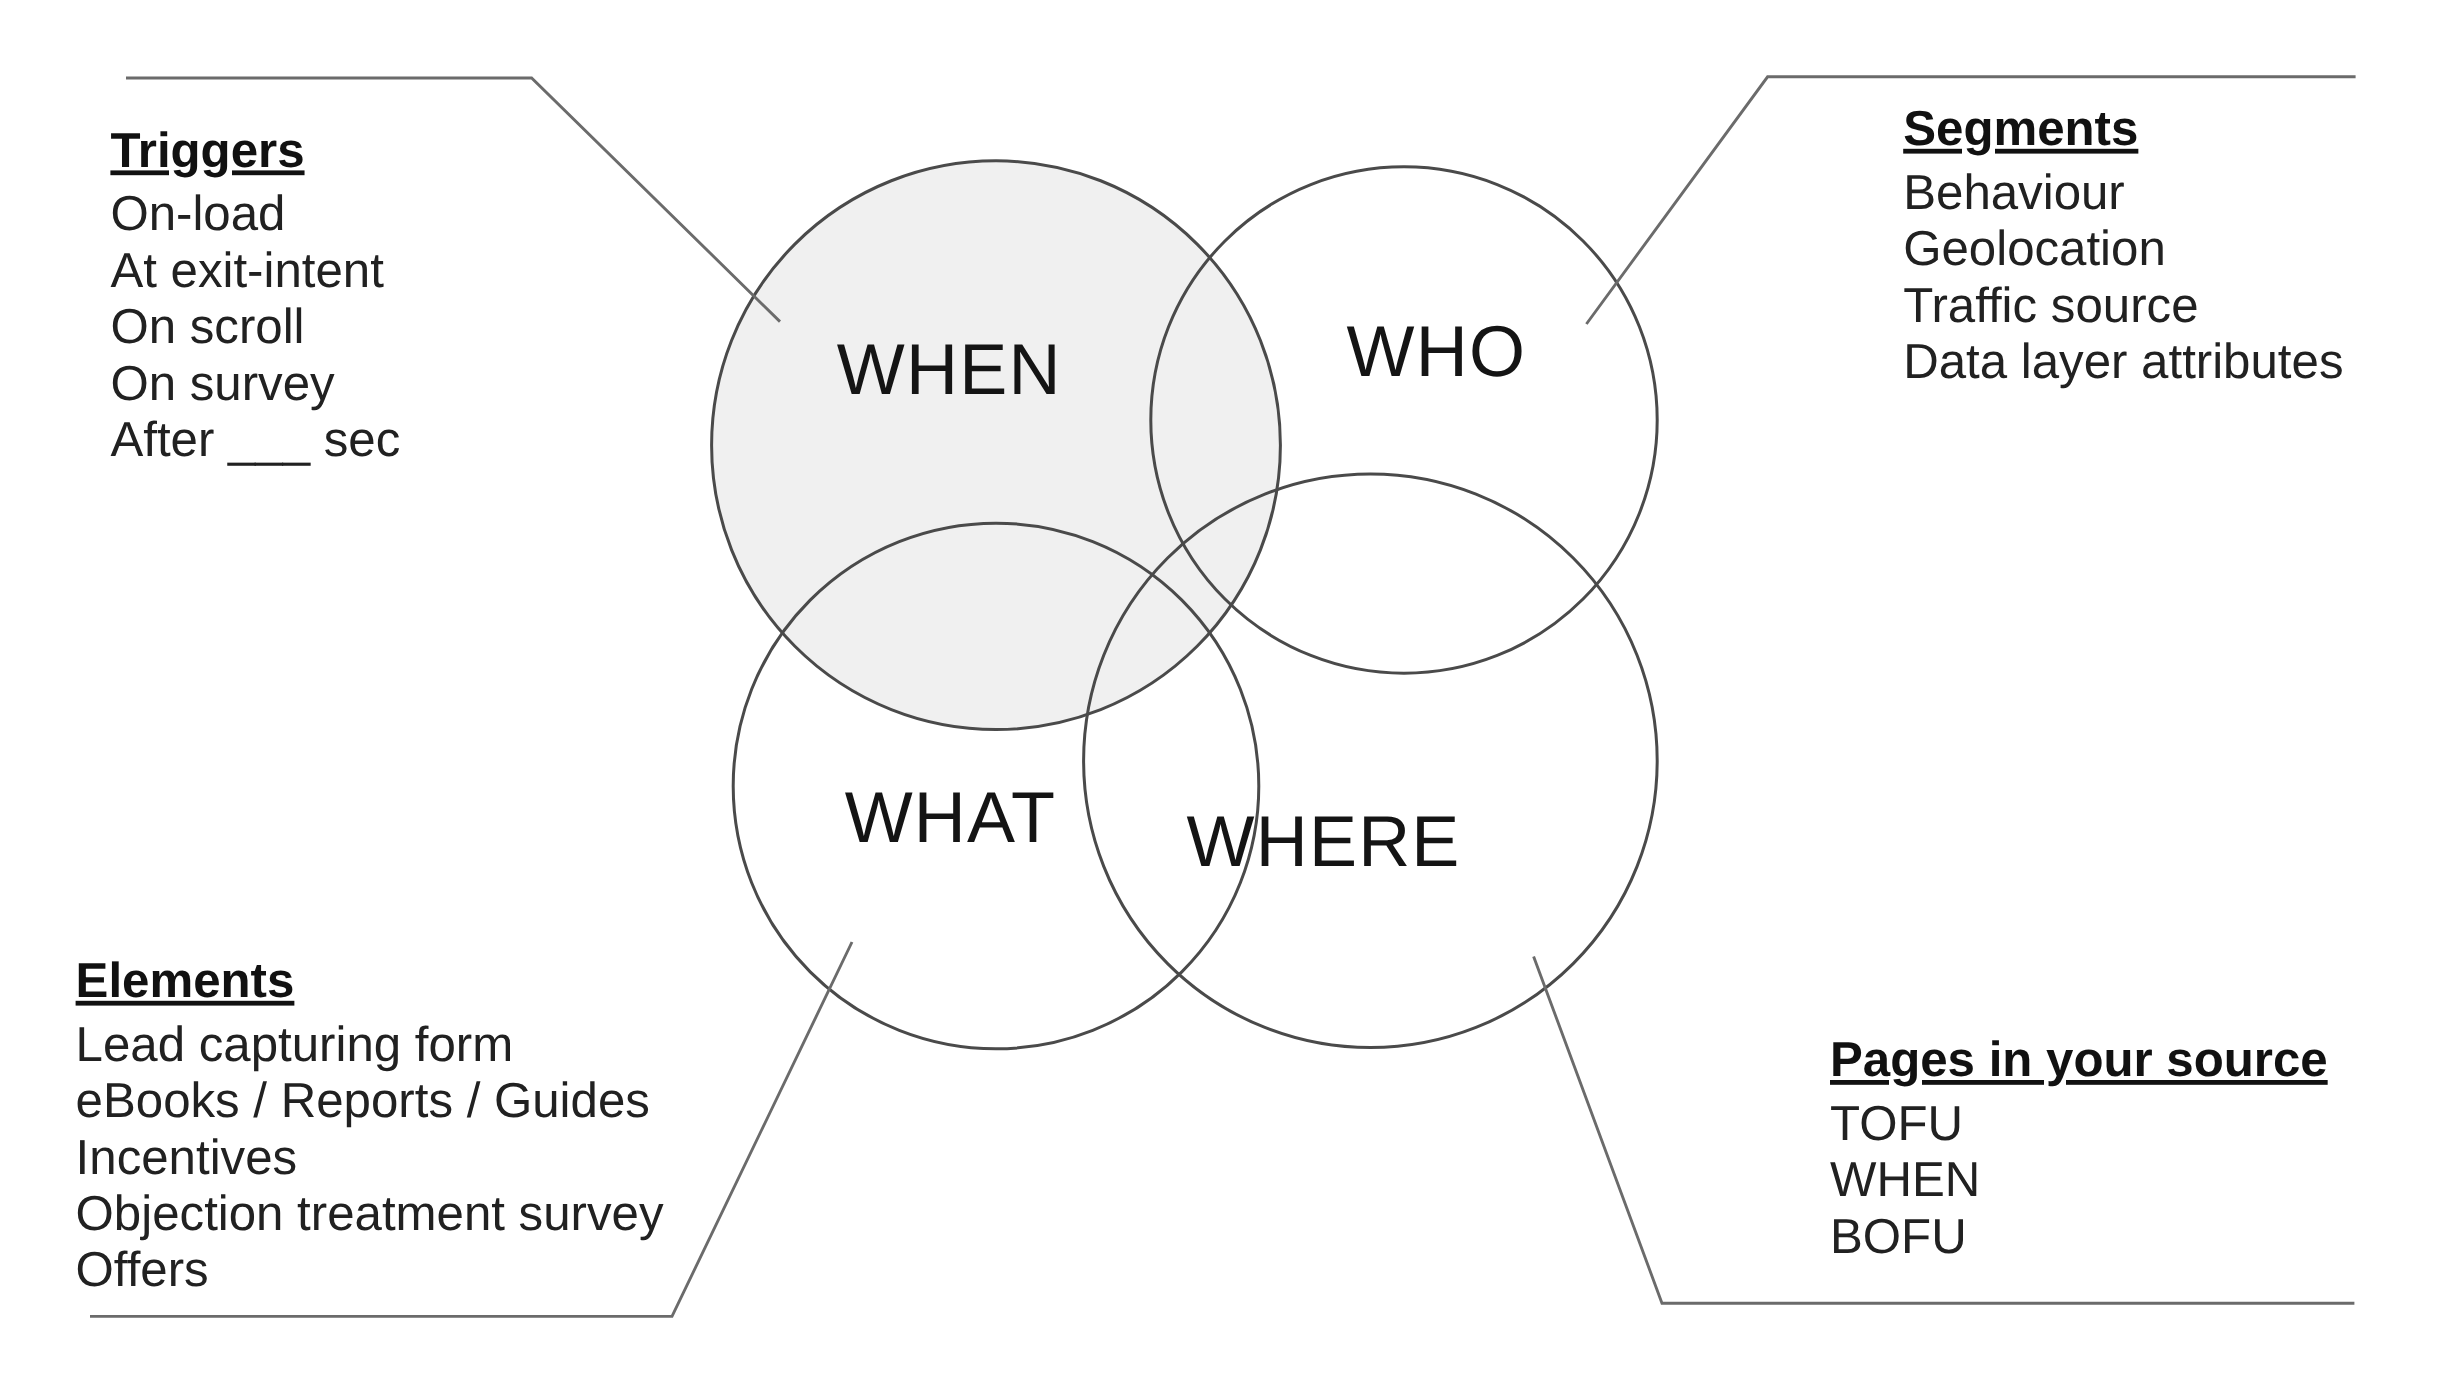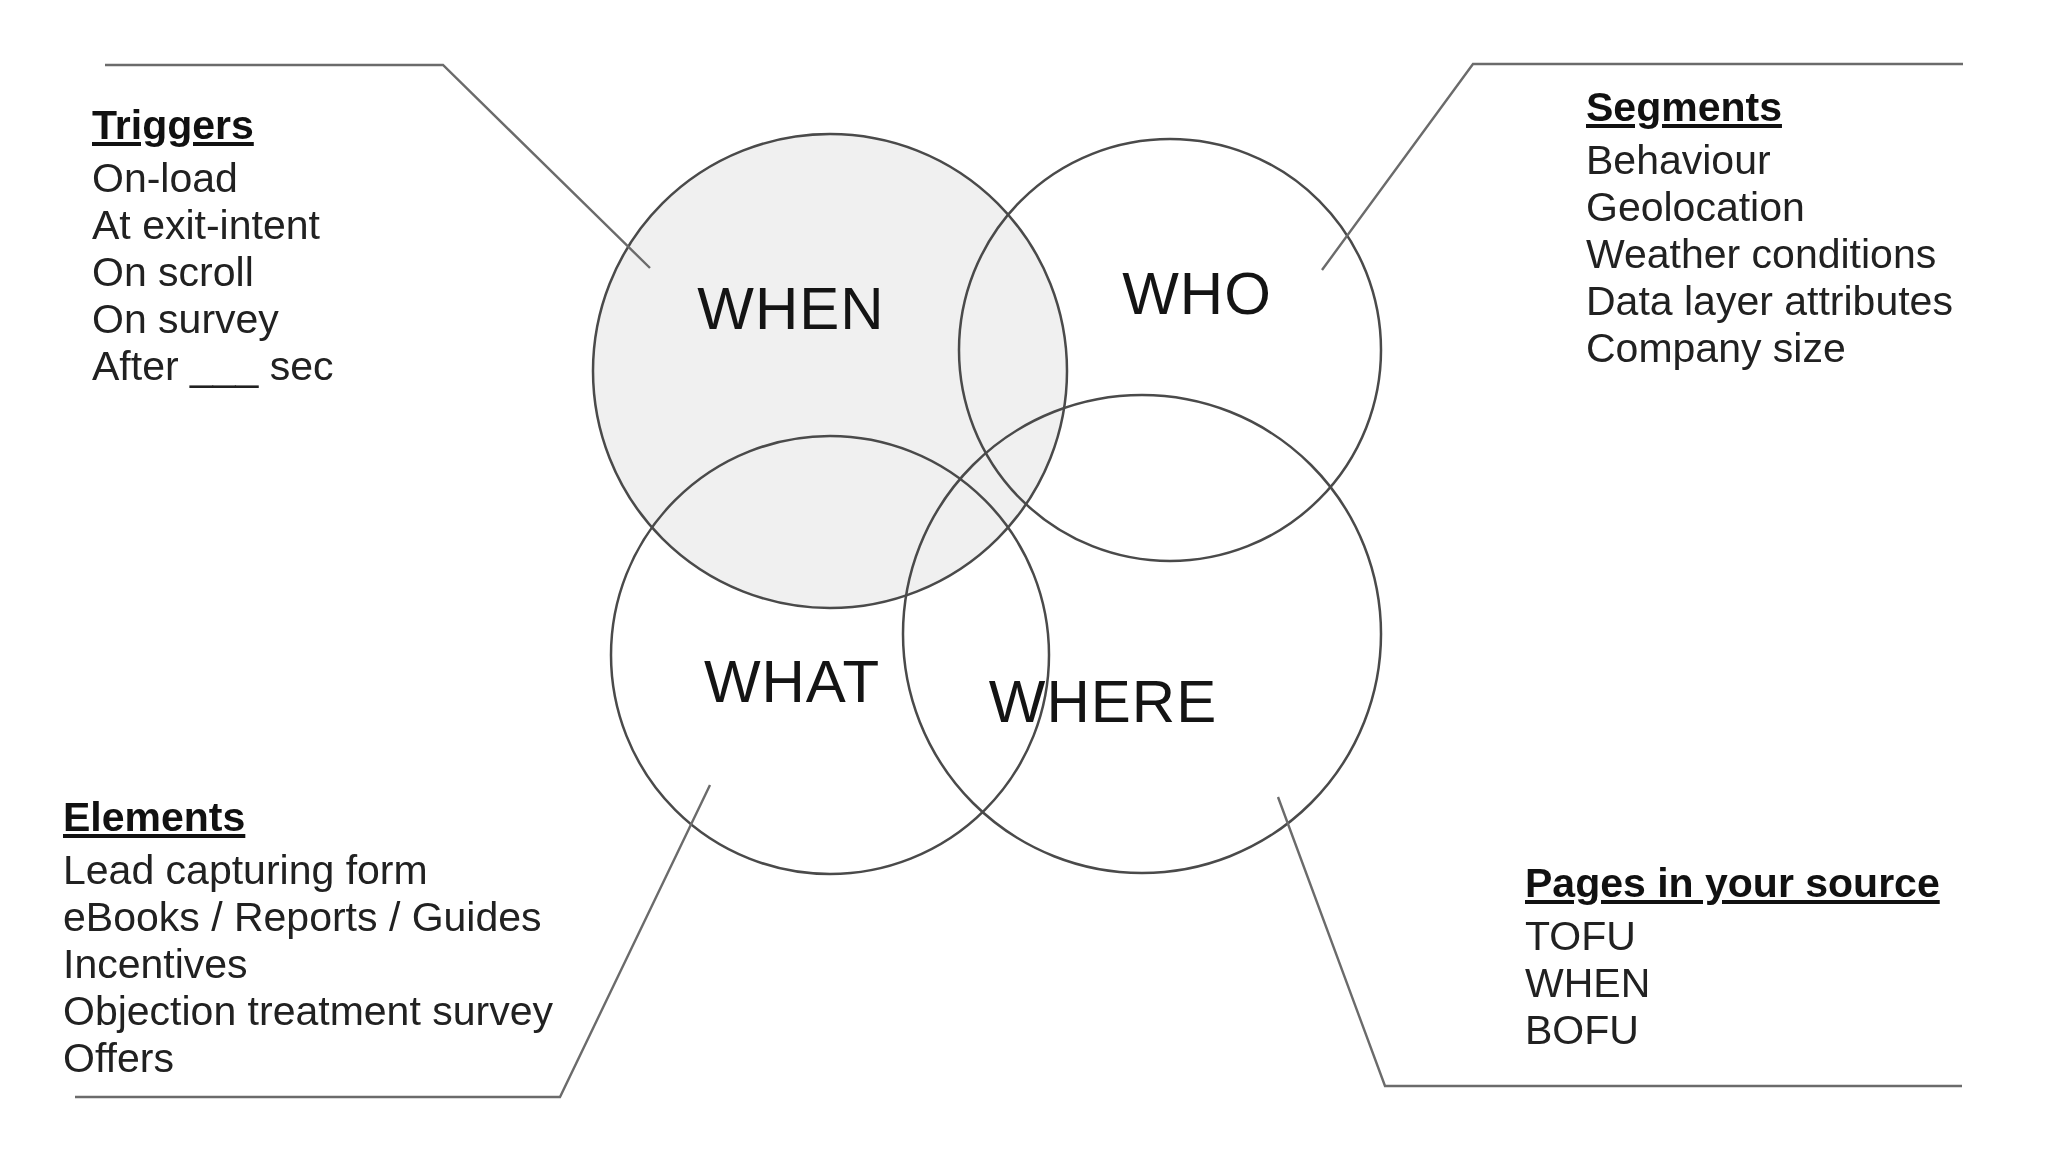--- a/index.html
+++ b/index.html
@@ -77,23 +77,22 @@
     <div class="note-item">At exit-intent</div>
     <div class="note-item">On scroll</div>
     <div class="note-item">On survey</div>
     <div class="note-item">After ___ sec</div>
   </div>
 
   <div class="note" style="left:1586px; top:84px;">
     <div class="note-heading">Segments</div>
     <div class="note-item">Behaviour</div>
     <div class="note-item">Geolocation</div>
-    <div class="note-item">Weather conditions</div>
+    <div class="note-item">Traffic source</div>
     <div class="note-item">Data layer attributes</div>
-    <div class="note-item">Company size</div>
   </div>
 
   <div class="note" style="left:63px; top:794px;">
     <div class="note-heading">Elements</div>
     <div class="note-item">Lead capturing form</div>
     <div class="note-item">eBooks / Reports / Guides</div>
     <div class="note-item">Incentives</div>
     <div class="note-item">Objection treatment survey</div>
     <div class="note-item">Offers</div>
   </div>

